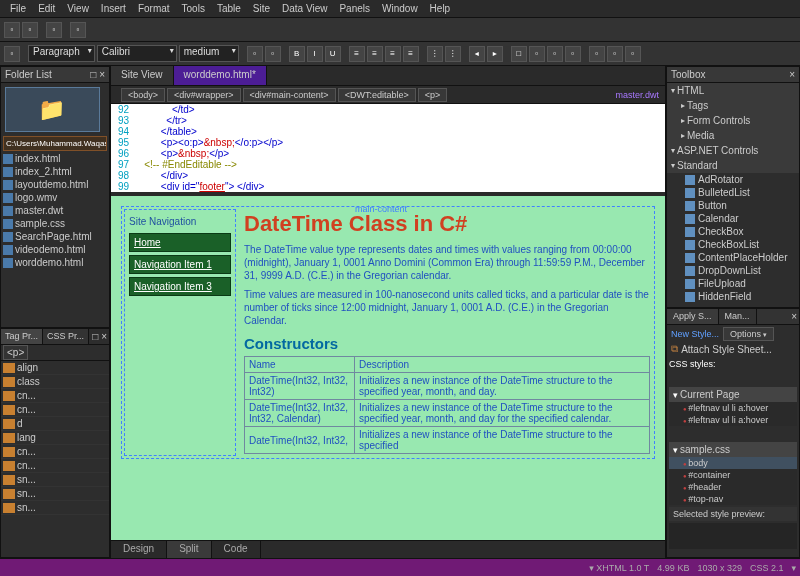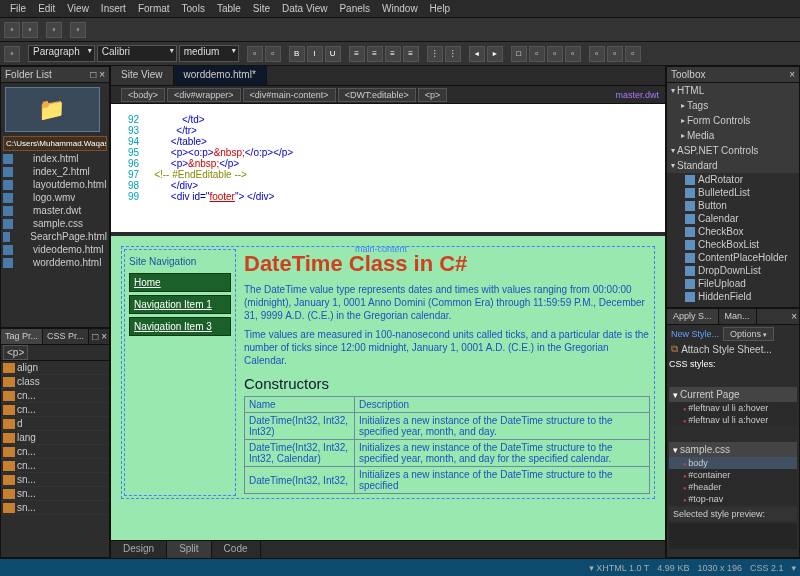--- a/index.html
+++ b/index.html
@@ -12,51 +12,51 @@
 .dropdown{background:#222;border:1px solid #555;height:17px;padding:0 14px 0 4px;color:#ddd;position:relative;min-width:60px}
 .dropdown::after{content:"▾";position:absolute;right:2px;top:0;font-size:8px}
 .main{flex:1;display:flex;overflow:hidden}
 .panel{background:#2d2d2d;border:1px solid #111;display:flex;flex-direction:column}
 .panel-title{background:#383838;padding:2px 4px;border-bottom:1px solid #111;font-size:10px;display:flex;align-items:center;justify-content:space-between}
 .panel-body{flex:1;overflow:auto;background:#2d2d2d}
 .left{width:110px;display:flex;flex-direction:column}
 .folder-list{flex:1}
 .folder-icon{width:95px;height:45px;background:#3a4a5a;margin:4px;border:1px solid #5a7a9a;display:flex;align-items:center;justify-content:center}
 .file-path{background:#403020;border:1px solid #805028;padding:2px;font-size:8px;color:#fff;margin:1px 2px;overflow:hidden;white-space:nowrap}
-.file-item{padding:1px 2px;display:flex;align-items:center;gap:20px}
+.file-item{padding:1px 2px;display:flex;align-items:center;gap:2px}
 .file-item .fi{width:10px;height:10px;background:#4a7aaa}
 .tag-panel{height:230px}
 .tag-tabs{display:flex;border-bottom:1px solid #111}
 .tag-tab{padding:2px 4px;background:#333;border-right:1px solid #111;font-size:9px}
 .tag-tab.active{background:#444}
 .tag-row{display:flex;border-bottom:1px solid #333;padding:1px 2px;align-items:center;gap:2px}
 .tag-row .ti{width:12px;height:10px;background:#c88030}
 .center{flex:1;display:flex;flex-direction:column;border-left:1px solid #111;border-right:1px solid #111}
 .doc-tabs{display:flex;background:#2a2a2a;height:20px;border-bottom:1px solid #111}
 .doc-tab{padding:3px 10px;background:#333;border-right:1px solid #111;color:#ccc}
-.doc-tab.active{background:#0f172a}
+.doc-tab.active{background:#4c1d95}
 .breadcrumb{display:flex;background:#2a2a2a;height:18px;border-bottom:1px solid #111;align-items:center;padding:0 10px;gap:2px}
 .bc-item{background:#383838;padding:1px 6px;border:1px solid #555;font-size:9px}
 .master-link{position:absolute;right:6px;color:#a878ff;font-size:9px}
-.code-area{background:#fff;height:132px;overflow:auto;font-family:Consolas,monospace;font-size:10px;padding:10px;border-bottom:4px solid #2a2a2a;position:relative}
+.code-area{background:#fff;height:92px;overflow:auto;font-family:Consolas,monospace;font-size:10px;padding:0;border-bottom:4px solid #2a2a2a;position:relative}
 .code-line{display:flex}
 .ln{width:22px;text-align:right;color:#00a0c0;padding-right:4px;background:#fff}
 .code{color:#000}
 .code .tag{color:#0000cc}
 .code .cmt{color:#888800}
 .code .lit{color:#cc0000}
 .design-area{flex:1;background:#98e8b0;overflow:auto;padding:10px;position:relative}
 .dwt-label{position:absolute;top:8px;left:244px;color:#4080ff;font-size:9px}
 .page-layout{display:flex;gap:6px;border:1px dashed #4080ff;padding:2px}
 .sidenav{width:112px;border:1px dashed #4080ff;padding:4px}
 .sidenav-title{color:#2050a0;font-size:10px;padding:2px 0 6px}
 .nav-btn{background:#1a6028;color:#fff;border:1px solid #0a3a15;padding:3px 4px;margin-bottom:3px;font-size:10px;text-decoration:underline}
 .content{flex:1;padding:2px}
 .content h1{color:#d04020;font-size:22px;font-weight:bold;margin-bottom:6px}
-.content h2{color:#0f172a;font-size:15px;font-weight:normal;margin:8px 0 4px}
+.content h2{color:#0369a1;font-size:15px;font-weight:bold;margin:8px 0 4px}
 .content p{color:#2050c0;font-size:10px;margin-bottom:6px;line-height:1.3}
 .ctable{border-collapse:collapse;width:100%}
 .ctable td,.ctable th{border:1px solid #7088a0;padding:2px 4px;text-align:left;color:#2050c0;font-size:10px;font-weight:normal}
 .ctable th{color:#2050c0}
 .view-tabs{display:flex;background:#2a2a2a;height:18px;border-top:1px solid #111}
 .view-tab{padding:2px 12px;border-right:1px solid #111;color:#aaa}
 .view-tab.active{background:#3a3a3a}
 .right{width:134px;display:flex;flex-direction:column}
 .toolbox{flex:1}
 .tree-head{background:#3a3a3a;padding:2px 4px;display:flex;align-items:center;font-size:10px}
@@ -68,21 +68,21 @@
 .style-tabs{display:flex;background:#333;border-bottom:1px solid #111}
 .style-tab{padding:2px 6px;font-size:9px;border-right:1px solid #111}
 .style-tab.active{background:#3a3a3a}
 .style-body{padding:2px}
 .style-link{color:#60a0ff;font-size:9px;padding:2px}
 .style-sec{background:#444;padding:2px 4px;margin-top:16px;font-size:9px;color:#fff}
 .style-item{padding:1px 4px 1px 14px;font-size:9px;background:#2a2a2a}
 .style-item.sel{background:#405060}
 .style-item::before{content:"● ";color:#c04040;font-size:6px}
 .style-preview{background:#333;padding:2px 4px;margin-top:2px;font-size:9px}
-.status{display:flex;background:#0c4a6e;border-top:1px solid #111;height:18px;align-items:center;padding:0 4px;justify-content:flex-end;gap:8px}
+.status{display:flex;background:#701a75;border-top:1px solid #111;height:18px;align-items:center;padding:0 4px;justify-content:flex-end;gap:8px}
 .status span{font-size:9px;color:#aaa}
 .opt-btn{background:#383838;border:1px solid #555;padding:1px 6px;font-size:9px;position:relative}
 .opt-btn::after{content:" ▾";font-size:7px}
 </style>
 </head>
 <body>
 
 <div class="menubar">
     <span>File</span>
     <span>Edit</span>
@@ -449,16 +449,16 @@
       </div>
     </div>
   </div>
 
 </div>
 
 <div class="status">
   <span style="flex:1"></span>
   <span>▾ <span>XHTML 1.0 T</span></span>
   <span>4.99 KB</span>
-  <span>1030 x 196</span>
+  <span>1030 x 329</span>
   <span>CSS 2.1</span>
   <span>▾</span>
 </div>
 
 </body></html>

